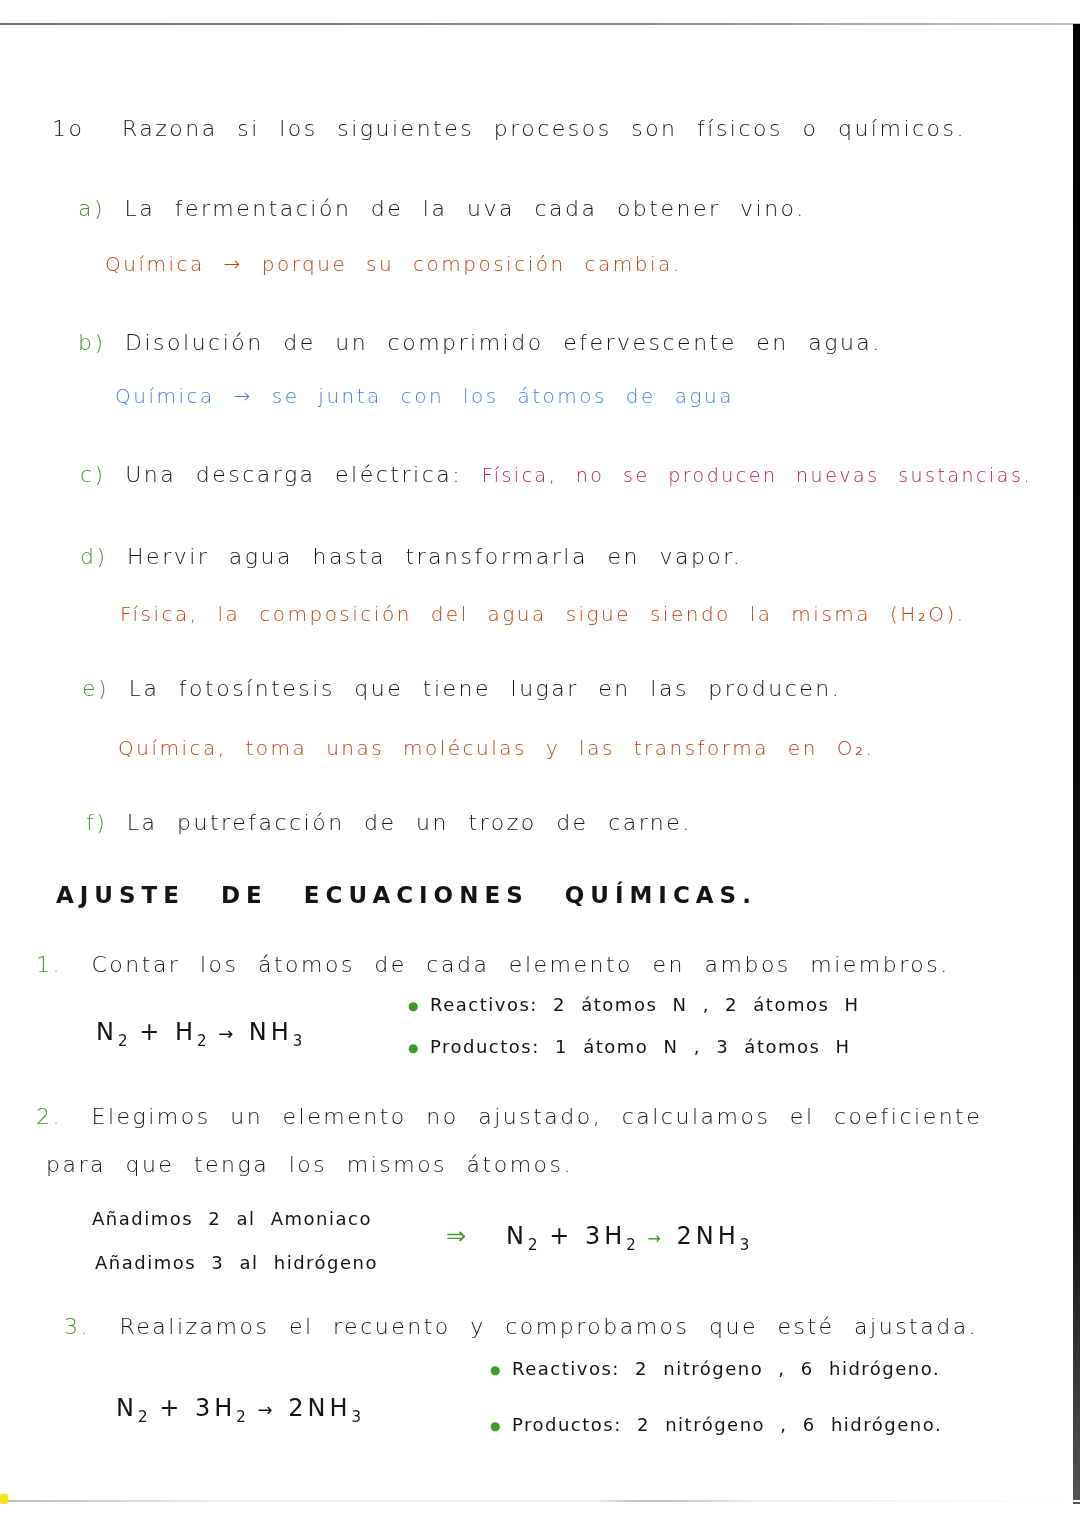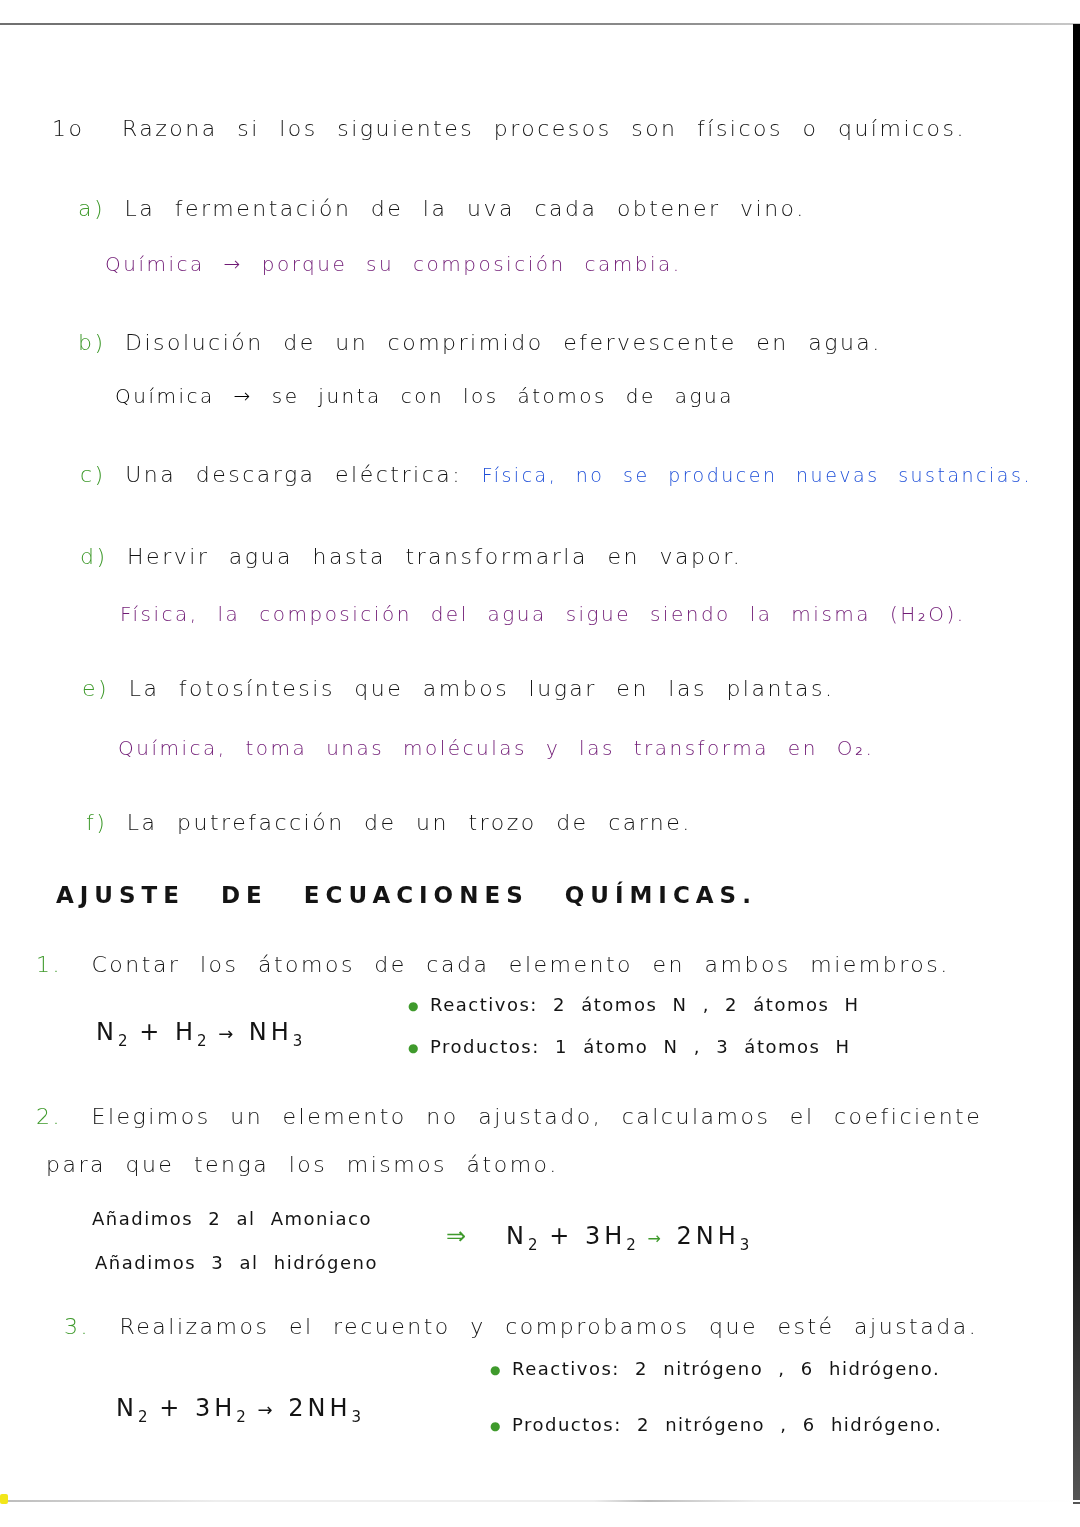--- a/index.html
+++ b/index.html
@@ -23,23 +23,23 @@
   }
   .bottom-yellow {
     position: absolute; left: 0; top: 1494px; width: 8px; height: 10px;
     background: #f2e61a; border-radius: 2px;
   }
   .line {
     position: absolute; white-space: nowrap;
     font-size: 22px; letter-spacing: 2.5px; word-spacing: 10px;
     font-weight: 300;
   }
-  .ans { color: #701a75; font-size: 20px; }
-  .faint { color: #000000; }
-  .mid { color: #1d4ed8; }
+  .ans { color: #c2410c; font-size: 20px; }
+  .faint { color: #3b82f6; }
+  .mid { color: #be185d; }
   .green { color: #3f9a2c; }
   .title {
     position: absolute; white-space: nowrap;
     font-size: 23px; letter-spacing: 6px; word-spacing: 22px;
     font-weight: 700;
   }
   .eq { position: absolute; white-space: nowrap; font-size: 24px; letter-spacing: 4px; }
   .eq sub { font-size: 15px; letter-spacing: 0; }
   .small { position: absolute; white-space: nowrap; font-size: 18px; letter-spacing: 1.5px; word-spacing: 8px; }
   .bullet { color: #3f9a2c; font-size: 12px; margin-right: 10px; vertical-align: middle; }
@@ -76,21 +76,21 @@
 </div>
 
 <div class="line" style="left:80px; top:544px;">
   <span class="green">d)</span>
   <span>Hervir agua hasta transformarla en vapor.</span>
 </div>
 <div class="line ans" style="left:120px; top:602px;">Física, la composición del agua sigue siendo la misma (H₂O).</div>
 
 <div class="line" style="left:82px; top:676px;">
   <span class="green">e)</span>
-  <span>La fotosíntesis que ambos lugar en las plantas.</span>
+  <span>La fotosíntesis que tiene lugar en las producen.</span>
 </div>
 <div class="line ans" style="left:118px; top:736px;">Química, toma unas moléculas y las transforma en O₂.</div>
 
 <div class="line" style="left:86px; top:810px;">
   <span class="green">f)</span>
   <span>La putrefacción de un trozo de carne.</span>
 </div>
 
 <div class="title" style="left:56px; top:882px;">AJUSTE DE ECUACIONES QUÍMICAS.</div>
 
@@ -109,21 +109,21 @@
   <span class="bullet">●</span><span>Reactivos: 2 átomos N , 2 átomos H</span>
 </div>
 <div class="small" style="left:408px; top:1036px;">
   <span class="bullet">●</span><span>Productos: 1 átomo N , 3 átomos H</span>
 </div>
 
 <div class="line" style="left:36px; top:1104px;">
   <span class="green">2.</span>
   <span style="margin-left:10px;">Elegimos un elemento no ajustado, calculamos el coeficiente</span>
 </div>
-<div class="line" style="left:46px; top:1152px;">para que tenga los mismos átomo.</div>
+<div class="line" style="left:46px; top:1152px;">para que tenga los mismos átomos.</div>
 <div class="small" style="left:92px; top:1208px;">Añadimos 2 al Amoniaco</div>
 <div class="small" style="left:95px; top:1252px;">Añadimos 3 al hidrógeno</div>
 <div class="eq green" style="left:446px; top:1222px;">⇒</div>
 <div class="eq" style="left:506px; top:1222px;">
   <span>N</span><sub>2</sub>
   <span>+</span>
   <span>3</span><span>H</span><sub>2</sub>
   <span class="green" style="font-size:16px;">→</span>
   <span>2</span><span>NH</span><sub>3</sub>
 </div>

